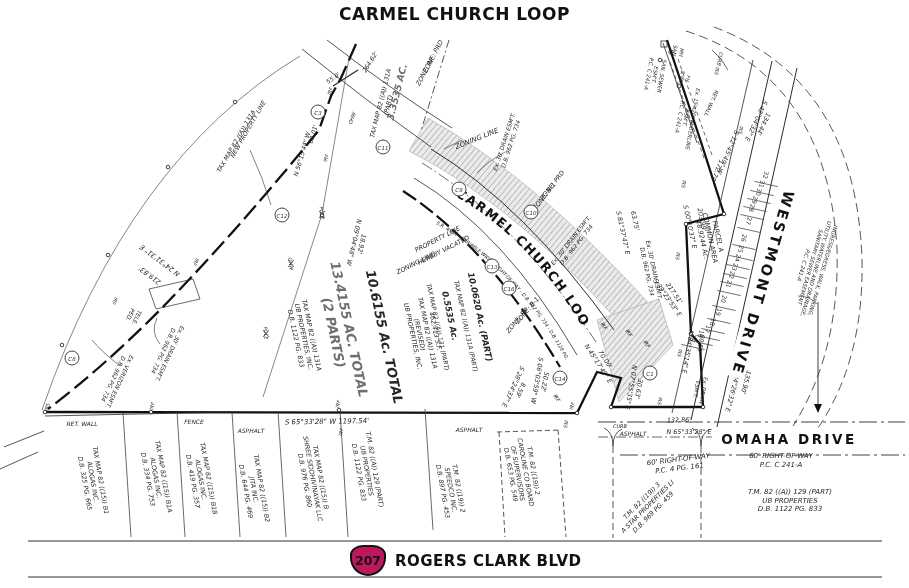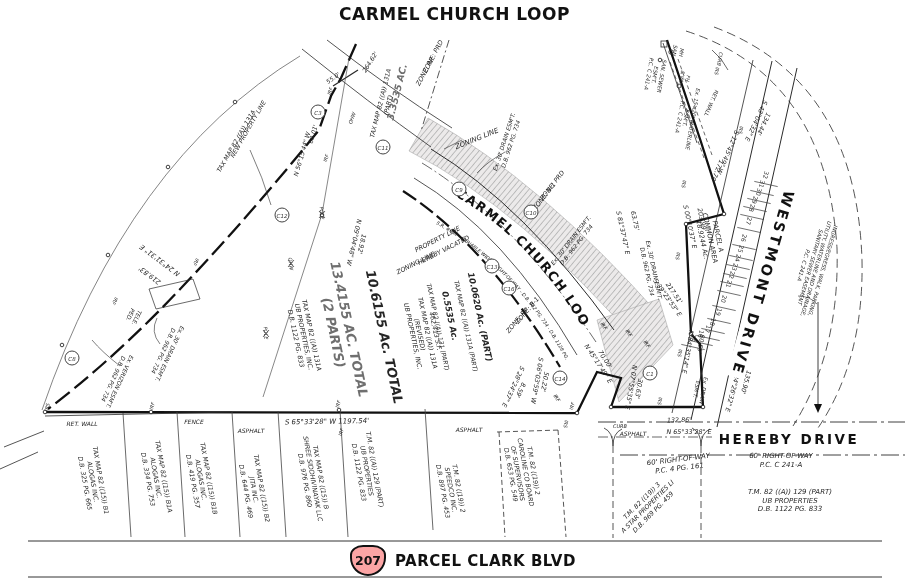--- a/index.html
+++ b/index.html
@@ -13,21 +13,21 @@
   .lbl.rd{font-style:normal;font-weight:600;color:#111;background:#fff;padding:0 2px;}
   .lbl.lot{font-style:normal;color:#333;}
   .mk{position:absolute;width:13px;height:13px;border:1px solid #444;border-radius:50%;
       background:#fff;display:flex;align-items:center;justify-content:center;
       font-size:5.5px;font-style:italic;color:#333;transform:translate(-50%,-50%);}
   #hdr{position:absolute;left:0;top:4px;width:100%;text-align:center;}
   #hdr .t1{font-size:17px;font-weight:800;letter-spacing:.5px;color:#111;}
   #hdr .t2{font-size:14px;font-weight:700;letter-spacing:.5px;color:#111;margin-top:1px;}
   #band-label{position:absolute;left:350px;top:545px;display:flex;align-items:center;gap:9px;}
   .shield{width:32px;height:27px;border:2px solid #111;border-radius:40% 40% 55% 55%/35% 35% 65% 65%;
-          display:flex;align-items:center;justify-content:center;font-size:12.5px;font-weight:700;color:#111;background:#fca5a5;}
+          display:flex;align-items:center;justify-content:center;font-size:12.5px;font-weight:700;color:#111;background:#be185d;}
   .rcb{font-size:15px;font-weight:800;letter-spacing:.5px;color:#111;}
 </style>
 </head>
 <body>
 
 <div id="stage">
 
   <svg id="linework" width="909" height="588" viewBox="0 0 909 588">
     <defs>
       <pattern id="hh" width="4.5" height="4.5" patternUnits="userSpaceOnUse" patternTransform="rotate(40)">
@@ -241,21 +241,21 @@
 UTILITY, WATERLINE AND DRAINAGE,
 SANITARY SEWER EASEMENT
 P.C. C 241-A</div>
       <div class="lbl" style="left: 745px; top: 382px; font-size: 6.4px; transform: translate(-50%, -50%) rotate(105deg);">135.90'</div>
       <div class="lbl" style="left: 732px; top: 390px; font-size: 6.4px; transform: translate(-50%, -50%) rotate(105deg);">S 24°26'32" E</div>
       <div class="lbl" style="left: 700px; top: 390px; font-size: 5.4px; transform: translate(-50%, -50%) rotate(100deg);">Ex. DRAIN
 ESM'T.</div>
       <div class="lbl" style="left: 701px; top: 344px; font-size: 6.2px; transform: translate(-50%, -50%) rotate(100deg);">80.59'</div>
       <div class="lbl" style="left: 688px; top: 352px; font-size: 6.2px; transform: translate(-50%, -50%) rotate(100deg);">N 84°35'14" E</div>
       <div class="lbl rd" style="left: 762px; top: 283px; font-size: 14.5px; font-weight: 600; letter-spacing: 3px; transform: translate(-50%, -50%) rotate(106deg);">WESTMONT DRIVE</div>
-      <div class="lbl rd" style="left: 789px; top: 439px; font-size: 13.5px; font-weight: 600; letter-spacing: 2.5px; transform: translate(-50%, -50%) rotate(0deg);">HEREBY DRIVE</div>
+      <div class="lbl rd" style="left: 789px; top: 439px; font-size: 13.5px; font-weight: 600; letter-spacing: 2.5px; transform: translate(-50%, -50%) rotate(0deg);">OMAHA DRIVE</div>
       <div class="lbl" style="left: 781px; top: 461px; font-size: 7px; transform: translate(-50%, -50%) rotate(0deg);">60' RIGHT-OF-WAY
 P.C. C 241-A</div>
       <div class="lbl" style="left: 679px; top: 464px; font-size: 7px; transform: translate(-50%, -50%) rotate(-7deg);">60' RIGHT-OF-WAY
 P.C. 4 PG. 161</div>
       <div class="lbl" style="left: 790px; top: 501px; font-size: 7px; transform: translate(-50%, -50%) rotate(0deg);">T.M. 82 ((A)) 129 (PART)
 UB PROPERTIES
 D.B. 1122 PG. 833</div>
       <div class="lbl" style="left: 648px; top: 507px; font-size: 6.4px; transform: translate(-50%, -50%) rotate(-45deg);">T.M. 82 ((19)) 3
 A STAR PROPERTIES LI
 D.B. 969 PG. 459</div>
@@ -344,16 +344,16 @@
       <div class="mk" style="left: 492px; top: 266px;">C13</div>
       <div class="mk" style="left: 509px; top: 288px;">C16</div>
       <div class="mk" style="left: 560px; top: 378px;">C14</div>
       <div class="mk" style="left: 650px; top: 373px;">C1</div>
     </div>
 
   <div id="band-label">
     <div class="shield">
       <span>207</span>
     </div>
-    <div class="rcb">PARCEL CLARK BLVD</div>
+    <div class="rcb">ROGERS CLARK BLVD</div>
   </div>
 
 </div>
 
 </body></html>

